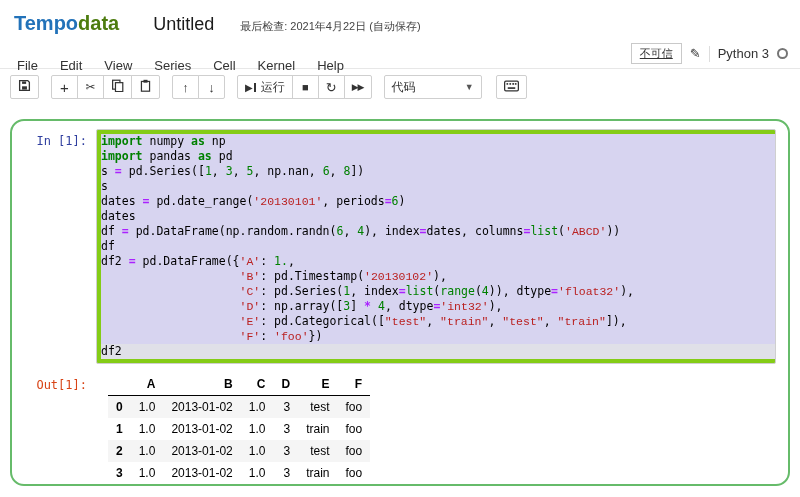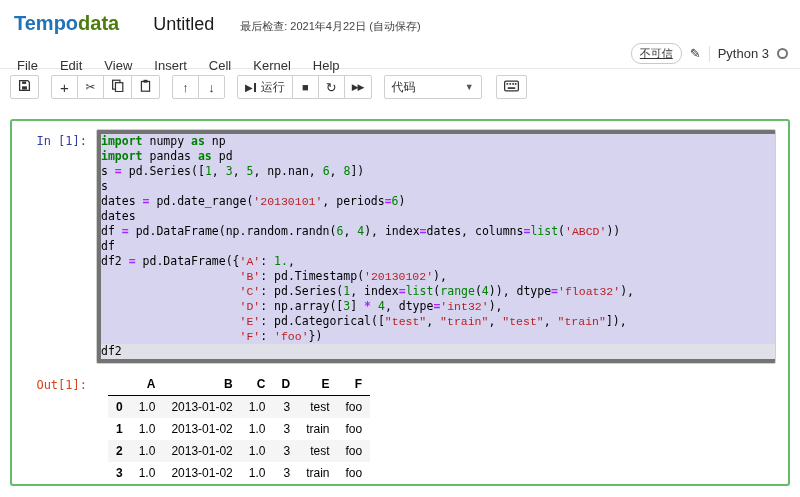--- a/index.html
+++ b/index.html
@@ -22,21 +22,21 @@
   .menubar {
     display:flex; align-items:center; justify-content:space-between;
     height:30px; padding:0 12px 0 6px; border-bottom:1px solid #e7e7e7;
   }
   .menus { display:flex; }
   .menu-item { font-size:13px; color:#333; padding:6px 11px; cursor:pointer;margin-top:24px; }
   .kernel-area { display:flex; align-items:center; gap:8px; }
   .trust-btn {
     font-family:"Liberation Sans", sans-serif;
     font-size:11px; color:#333; background:#fff;
-    border:1px solid #c9c9c9; border-radius:10px; padding:2px 8px; cursor:pointer;text-decoration:underline;
+    border:1px solid #c9c9c9; border-radius:0; padding:2px 8px; cursor:pointer;text-decoration:underline;
   }
   .pencil { font-size:13px; color:#333; }
   .vsep { width:1px; height:16px; background:#ddd; }
   .kernel-name { font-size:13px; color:#333; }
   .kernel-circle { width:11px; height:11px; border:2px solid #757575; border-radius:50%; }
 
   
   .toolbar { display:flex; align-items:center; padding:6px 10px 8px 10px; }
   .btn-group { display:flex; margin-right:12px; }
   .tb-btn {
@@ -55,33 +55,33 @@
     display:flex; align-items:center; justify-content:space-between;
     width:98px; height:24px; padding:0 7px; margin-right:14px;
     background:#fff; border:1px solid #cfcfcf; border-radius:2px;
     font-size:12px; color:#333; cursor:pointer;
   }
   .chev { font-size:9px; color:#555; }
 
   
   .notebook { padding:12px 10px 0 10px; }
   .cell-container {
-    border:2px solid #66bb6a; border-radius:3px;
+    border:2px solid #66bb6a; border-radius:14px;
     background:#fff; padding:8px 0 10px 0; height:367px;
   }
   .input-row { display:flex; }
   .prompt {
     flex:none; width:84px; text-align:right; padding-right:9px; padding-top:5px;
     font-family:"DejaVu Sans Mono", monospace; font-size:12px; line-height:15px;
   }
   .in-prompt { color:#303f9f; }
   .out-prompt { color:#d84315; }
   .code-box {
     flex:1; margin-right:12px; padding:4px 0 4px 4px;
-    border:1px solid #cfcfcf; border-radius:2px; background:#737373;
+    border:1px solid #cfcfcf; border-radius:2px; background:#84cc16;
     cursor:text;
   }
   .code-line {
     font-family:"DejaVu Sans Mono", monospace;
     font-size:11.5px; line-height:15px; white-space:pre;
   }
   .code-line.sel { background:#d7d4f0; }
   .code-line.cur { background:#e0e0e8; }
   .tk-kw  { color:#008000; font-weight:bold; }
   .tk-bi  { color:#008000; }
@@ -108,21 +108,21 @@
   </div>
   <span class="nb-title">Untitled</span>
   <span class="checkpoint">最后检查: 2021年4月22日 (自动保存)</span>
 </header>
 
 <nav class="menubar">
   <div class="menus" id="menus">
       <div class="menu-item">File</div>
       <div class="menu-item">Edit</div>
       <div class="menu-item">View</div>
-      <div class="menu-item">Insert</div>
+      <div class="menu-item">Series</div>
       <div class="menu-item">Cell</div>
       <div class="menu-item">Kernel</div>
       <div class="menu-item">Help</div>
     </div>
   <div class="kernel-area">
     <button class="trust-btn">不可信</button>
     <span class="pencil">✎</span>
     <span class="vsep"></span>
     <span class="kernel-name">Python 3</span>
     <span class="kernel-circle"></span>

